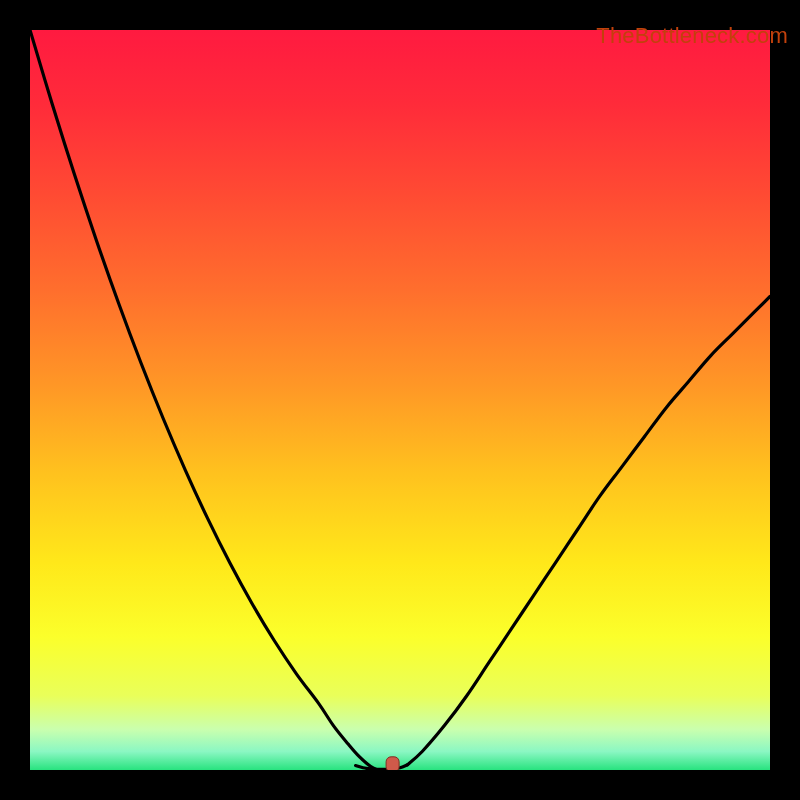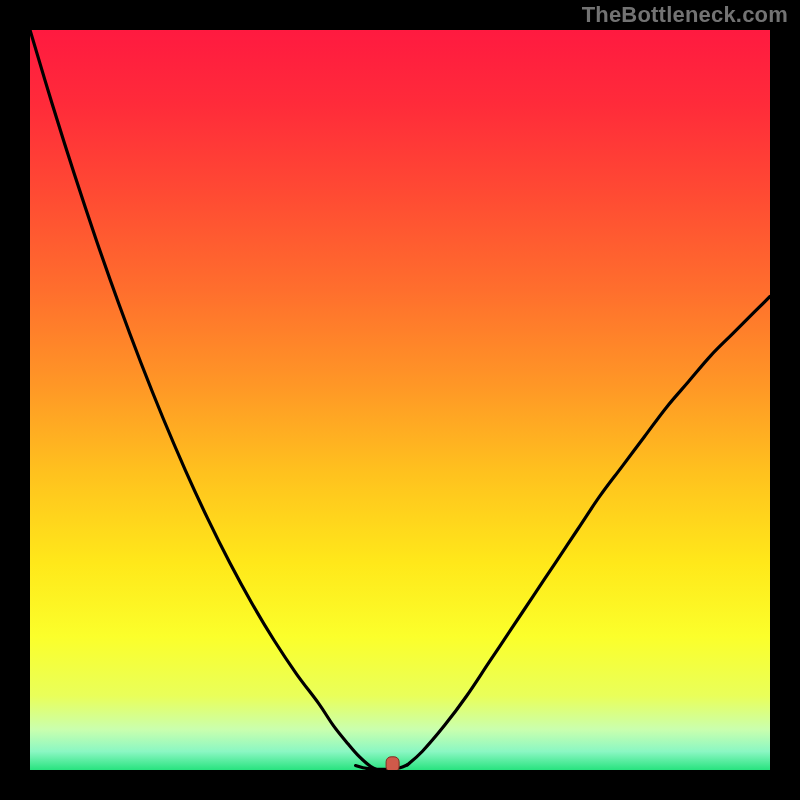--- a/index.html
+++ b/index.html
@@ -19,25 +19,25 @@
   }
   .plot {
     position: absolute;
     left: 30px;
     top: 30px;
     width: 740px;
     height: 740px;
   }
   .watermark {
     position: absolute;
-    top: 2px;
+    top: 23px;
     right: 12px;
-    color: #737373;
+    color: #c2410c;
     font-size: 22px;
-    font-weight: 700;
+    font-weight: 400;
     letter-spacing: 0.2px;
     user-select: none;
   }
 </style>
 </head>
 <body>
 
 <div class="frame">
   <svg class="plot" viewBox="0 0 740 740" preserveAspectRatio="none">
     <defs>

